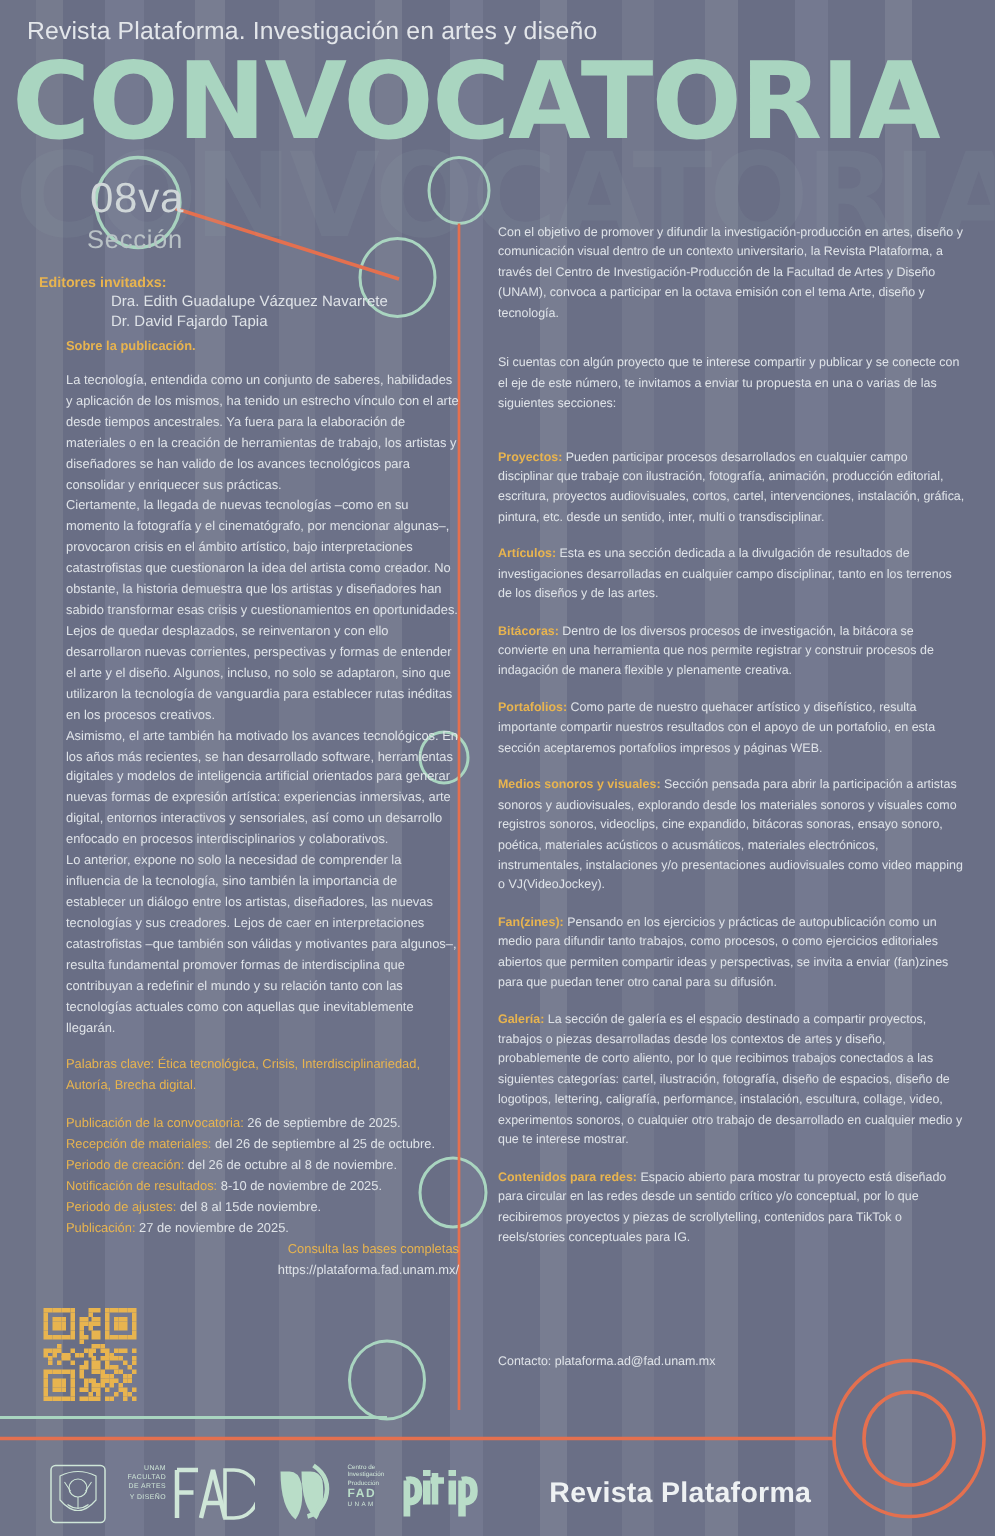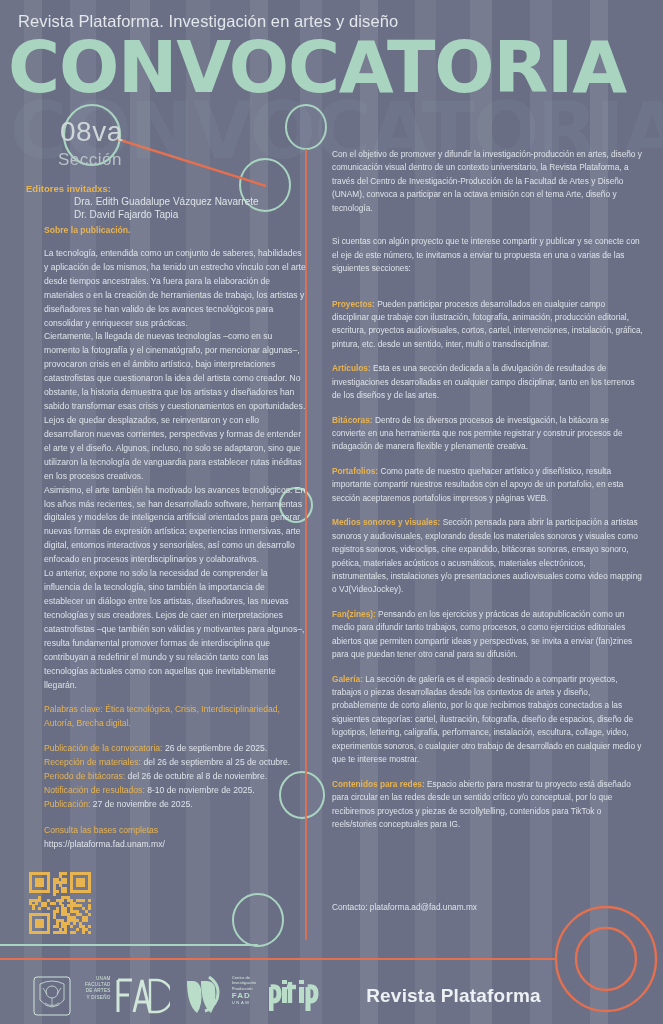--- a/index.html
+++ b/index.html
@@ -78,21 +78,21 @@
   .leftcol{
     position:absolute;left:44px;top:224px;width:262px;
     font-size:8.6px;line-height:1.62;color:#dfe3e8;
   }
   .leftcol .head{color:#e8b44f;font-weight:bold;display:block;margin-bottom:9px;}
   .leftcol p{margin:0 0 0 0;}
   .leftcol .kw{color:#e8b44f;margin-top:11px;}
   .leftcol .dates{color:#e8b44f;margin-top:11px;}
   .leftcol .dates b{font-weight:normal;color:#e8b44f;}
   .leftcol .dates .v{color:#dfe3e8;}
-  .leftcol .bases{margin-top:12px;}
+  .leftcol .bases{text-align:right;}
   .leftcol .bases .t{color:#e8b44f;}
   .leftcol .bases .u{color:#dfe3e8;}
 
   .rightcol{
     position:absolute;left:332px;top:148px;width:312px;
     font-size:8.3px;line-height:1.62;color:#dfe3e8;
   }
   .rightcol .blk{margin-bottom:11px;}
   .rightcol .lbl{color:#e8b44f;font-weight:bold;}
   .rightcol .intro{margin-bottom:22px;}
@@ -153,22 +153,23 @@
     <p>Ciertamente, la llegada de nuevas tecnologías –como en su momento la fotografía y el cinematógrafo, por mencionar algunas–, provocaron crisis en el ámbito artístico, bajo interpretaciones catastrofistas que cuestionaron la idea del artista como creador. No obstante, la historia demuestra que los artistas y diseñadores han sabido transformar esas crisis y cuestionamientos en oportunidades. Lejos de quedar desplazados, se reinventaron y con ello desarrollaron nuevas corrientes, perspectivas y formas de entender el arte y el diseño. Algunos, incluso, no solo se adaptaron, sino que utilizaron la tecnología de vanguardia para establecer rutas inéditas en los procesos creativos.</p>
     <p>Asimismo, el arte también ha motivado los avances tecnológicos. En los años más recientes, se han desarrollado software, herramientas digitales y modelos de inteligencia artificial orientados para generar nuevas formas de expresión artística: experiencias inmersivas, arte digital, entornos interactivos y sensoriales, así como un desarrollo enfocado en procesos interdisciplinarios y colaborativos.</p>
     <p>Lo anterior, expone no solo la necesidad de comprender la influencia de la tecnología, sino también la importancia de establecer un diálogo entre los artistas, diseñadores, las nuevas tecnologías y sus creadores. Lejos de caer en interpretaciones catastrofistas –que también son válidas y motivantes para algunos–, resulta fundamental promover formas de interdisciplina que contribuyan a redefinir el mundo y su relación tanto con las tecnologías actuales como con aquellas que inevitablemente llegarán.</p>
     <p class="kw">
       <span>Palabras clave:</span>
       <span>Ética tecnológica, Crisis, Interdisciplinariedad, Autoría, Brecha digital.</span>
     </p>
     <div class="dates">
       <div><b>Publicación de la convocatoria:</b> <span class="v">26 de septiembre de 2025.</span></div>
       <div><b>Recepción de materiales:</b> <span class="v">del 26 de septiembre al 25 de octubre.</span></div>
-      <div><b>Periodo de bitácoras:</b> <span class="v">del 26 de octubre al 8 de noviembre.</span></div>
+      <div><b>Periodo de creación:</b> <span class="v">del 26 de octubre al 8 de noviembre.</span></div>
       <div><b>Notificación de resultados:</b> <span class="v">8-10 de noviembre de 2025.</span></div>
+      <div><b>Periodo de ajustes:</b> <span class="v">del 8 al 15de noviembre.</span></div>
       <div><b>Publicación:</b> <span class="v">27 de noviembre de 2025.</span></div>
     </div>
     <div class="bases">
       <div class="t">Consulta las bases completas</div>
       <div class="u">https://plataforma.fad.unam.mx/</div>
     </div>
   </div>
 
   <div class="qr">
       <i style="left: 0px; top: 0px; width: 3px; height: 3px;"></i>

